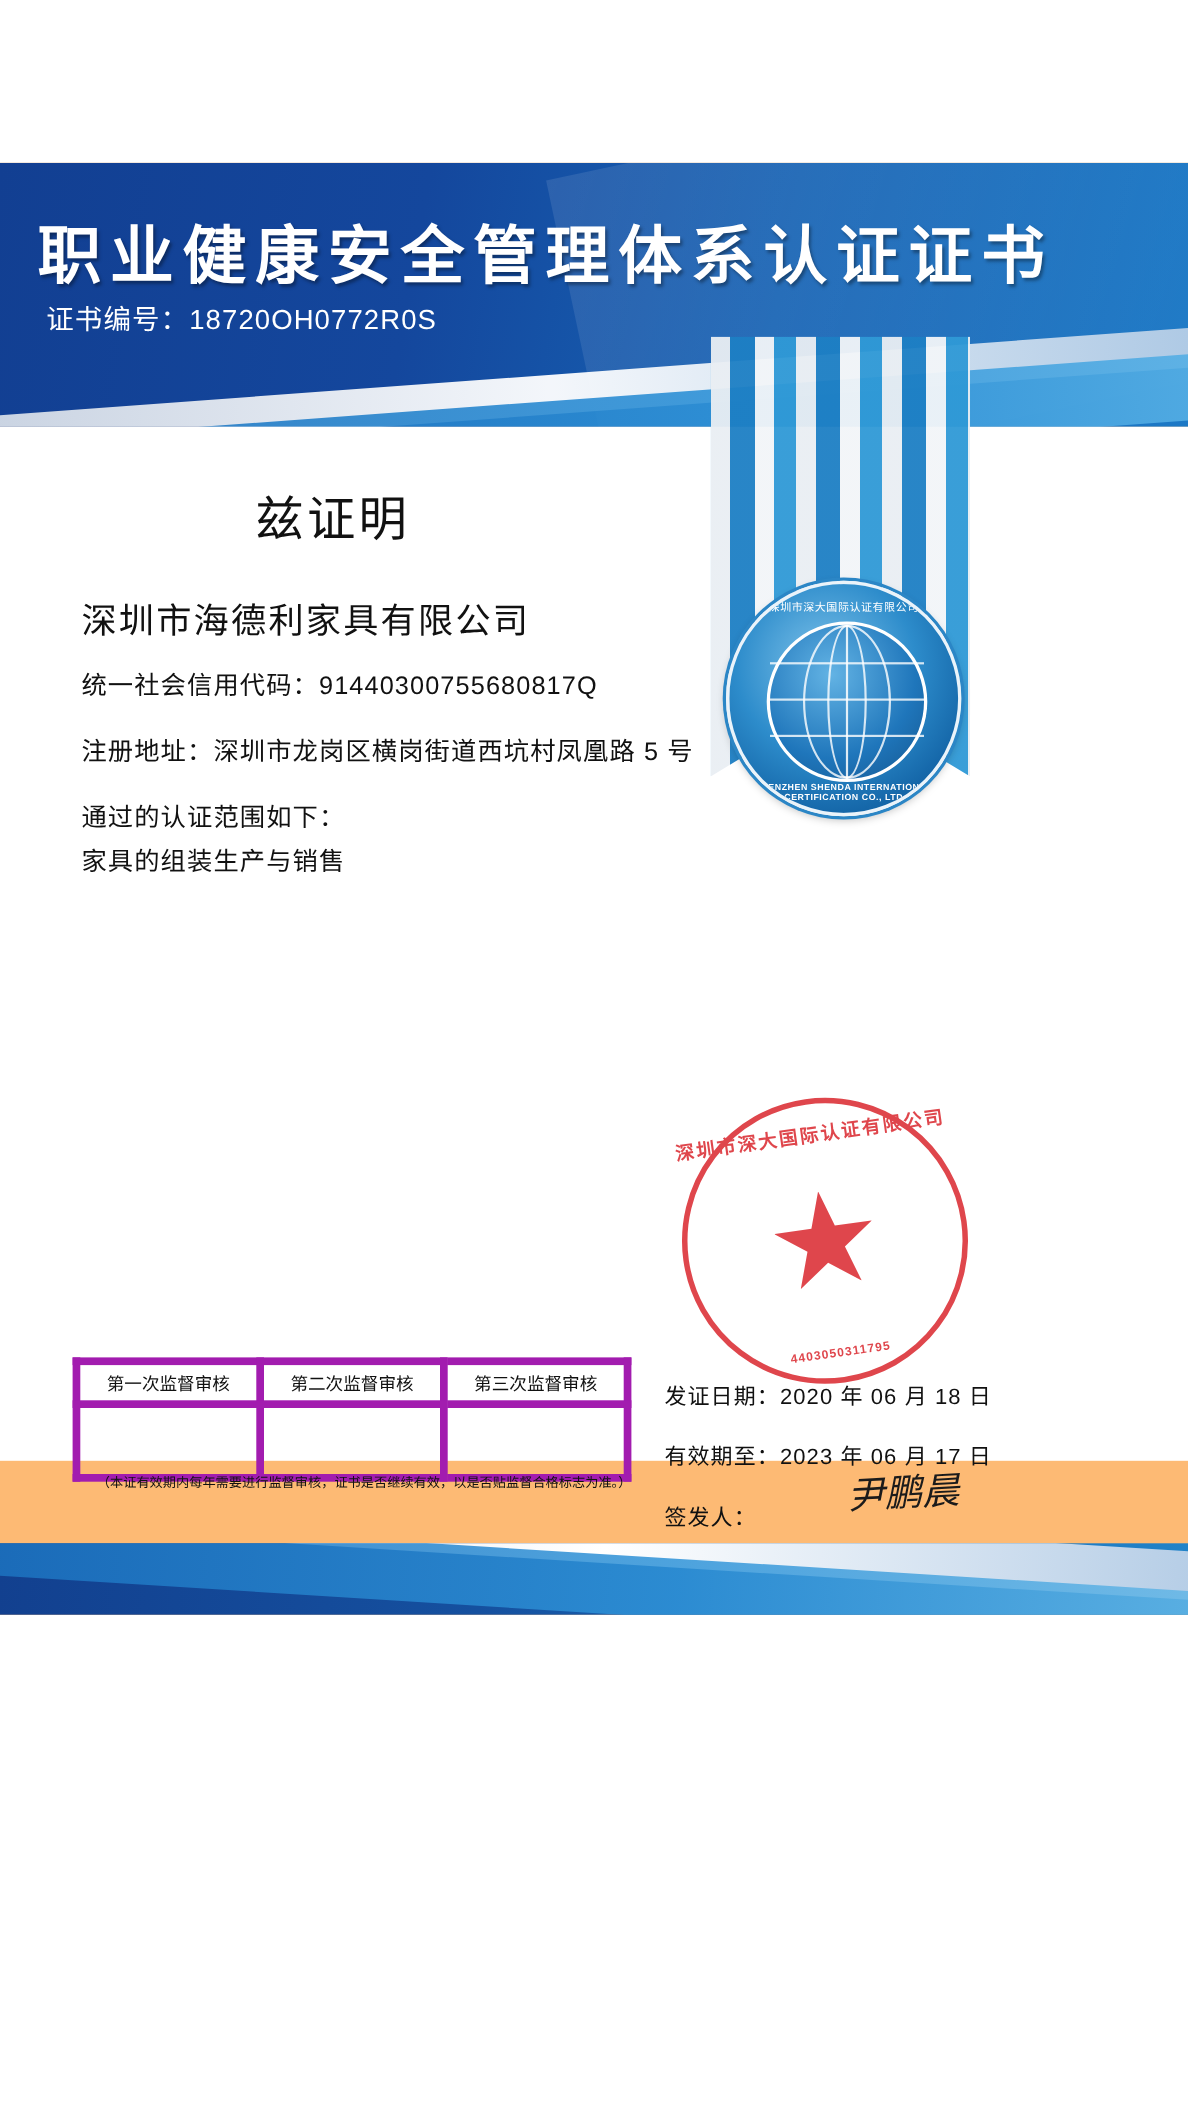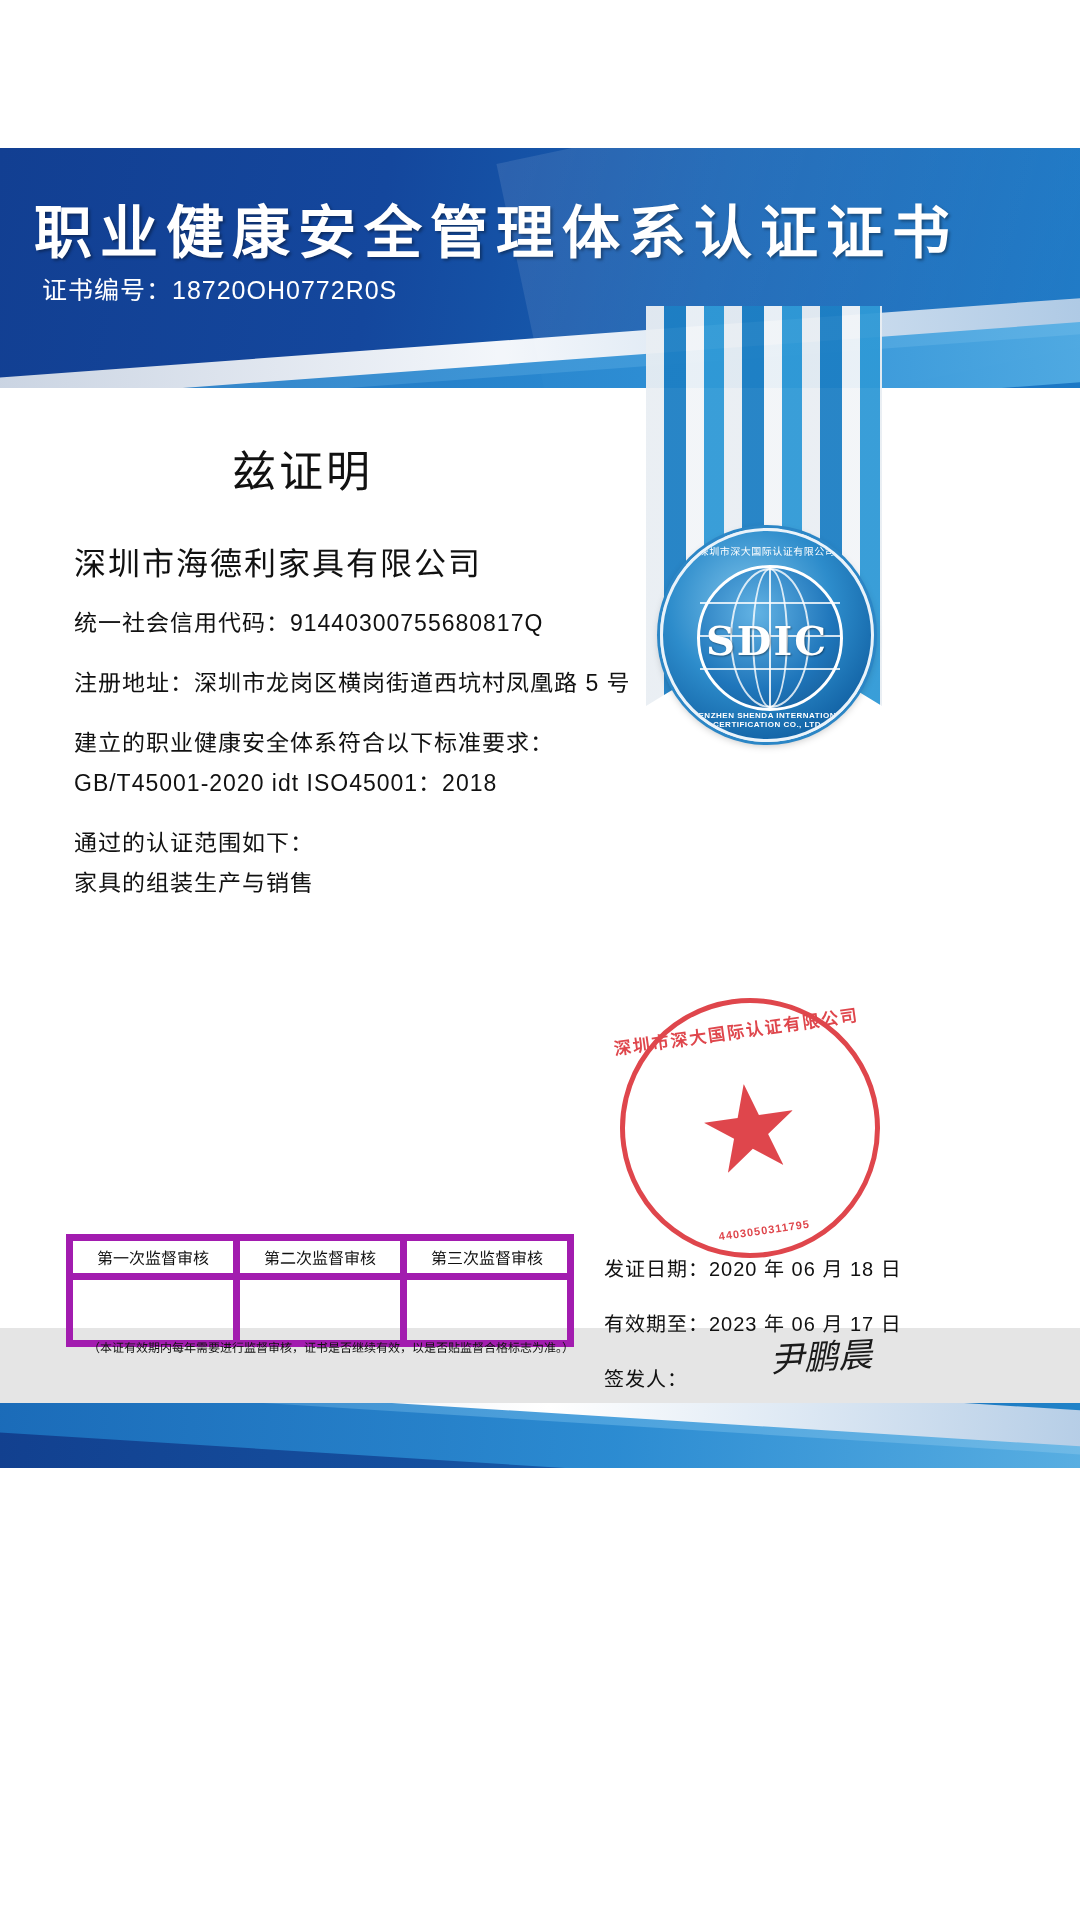--- a/index.html
+++ b/index.html
@@ -14,21 +14,21 @@
     overflow: hidden;
   }
 
   
   #cert {
     position: absolute;
     left: 0;
     top: 148px;
     width: 1080px;
     height: 1320px;
-    background: #e5e5e5;
+    background: #fdba74;
     overflow: hidden;
   }
 
   
   .banner {
     position: absolute;
     left: 0; top: 0;
     width: 1080px;
     height: 240px;
     background: linear-gradient(100deg, #123f92 0%, #14479d 35%, #1763b4 65%, #1c79c6 100%);
@@ -338,43 +338,38 @@
   </div>
 
   <div class="body-area"></div>
 
   <div class="zizhengming">兹证明</div>
   <div class="company">深圳市海德利家具有限公司</div>
 
   <div class="lines">
     <div class="row">统一社会信用代码：91440300755680817Q</div>
     <div class="row">注册地址：深圳市龙岗区横岗街道西坑村凤凰路 5 号</div>
-    <div class="row">
-      <span>建立的职业健康安全体系符合以下标准要求：</span>
-      <span class="sub">GB/T45001-2020 idt ISO45001：2018</span>
-    </div>
     <div class="row">
       <span>通过的认证范围如下：</span>
       <span class="sub">家具的组装生产与销售</span>
     </div>
   </div>
 
   <div class="ribbon">
     <div class="tail"></div>
     <div class="emblem">
       <div class="outer-text-top">深圳市深大国际认证有限公司</div>
       <div class="globe">
         <div class="merid a"></div>
         <div class="ellipse e1"></div>
         <div class="ellipse e2"></div>
         <div class="lat l1"></div>
         <div class="lat l2"></div>
         <div class="lat l3"></div>
       </div>
-      <div class="sdic">SDIC</div>
       <div class="outer-text-bottom">SHENZHEN SHENDA INTERNATIONAL CERTIFICATION CO., LTD</div>
     </div>
   </div>
 
   <div class="stamp">
     <div class="arc-top">深圳市深大国际认证有限公司</div>
     <div class="star">
         <span>★</span>
       </div>
     <div class="arc-bottom">4403050311795</div>

